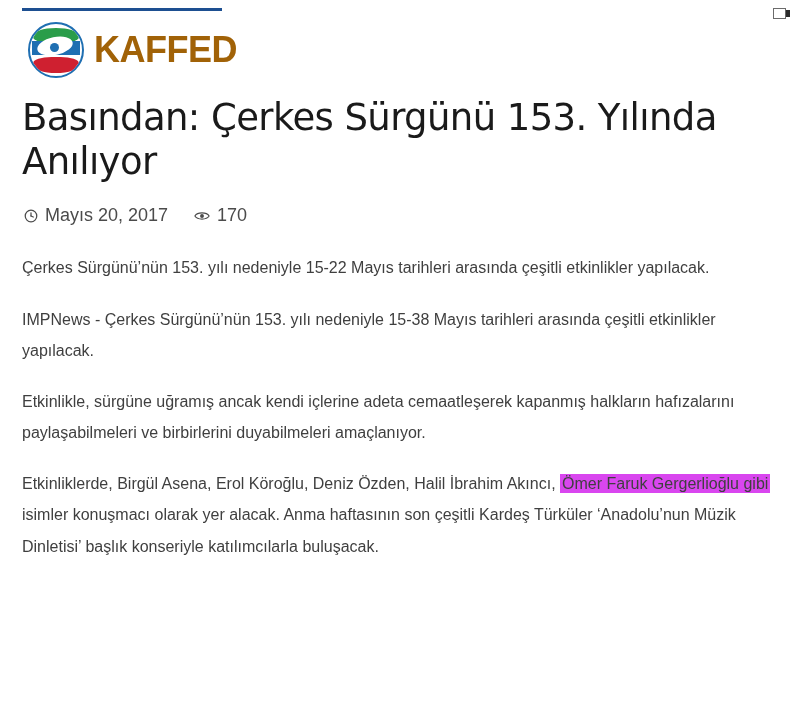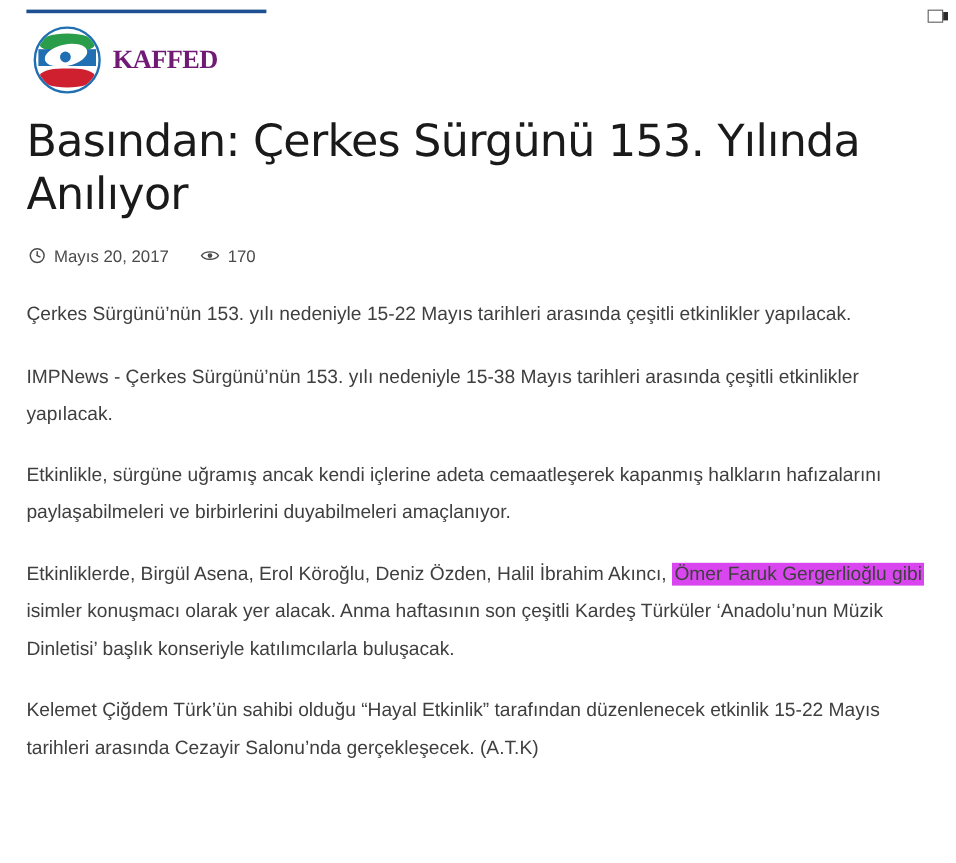--- a/index.html
+++ b/index.html
@@ -106,25 +106,25 @@
   .logo-mark .dot {
     position: absolute;
     top: 19px;
     left: 20px;
     width: 9px;
     height: 9px;
     border-radius: 50%;
     background: #1f6fb2;
   }
   .logo-text {
-    font-family: Liberation Serif, serif;
+    font-family: Liberation Sans, sans-serif;
     font-weight: bold;
-    font-size: 22px;
+    font-size: 36px;
     letter-spacing: -0.5px;
-    color: #701a75;
+    color: #a16207;
   }
 
   
   .article {
     position: absolute;
     top: 96px;
     left: 22px;
     width: 760px;
   }
   .article-title {
@@ -145,21 +145,21 @@
     margin: 0 0 26px 2px;
     font-size: 13px;
     color: #555555;
   }
   .meta-item {
     display: flex;
     align-items: center;
     gap: 7px;
   }
   .meta-item svg { display: block; }
-  .meta-text { font-size: 14px; color: #4b4b4b; }
+  .meta-text { font-size: 18px; color: #4b4b4b; }
 
   .body-copy p {
     font-size: 16px;
     line-height: 1.95;
     color: #3f3f3f;
     margin: 0 0 20px 0;
     max-width: 765px;
   }
   .hl {
     background: #e7a8e0;
@@ -210,15 +210,14 @@
       </span>
       <span class="meta-text">170</span>
     </div>
   </div>
 
   <div class="body-copy" id="body-copy">
       <p><span>Çerkes Sürgünü’nün 153. yılı nedeniyle 15-22 Mayıs tarihleri arasında çeşitli etkinlikler yapılacak.</span></p>
       <p><span>IMPNews - Çerkes Sürgünü’nün 153. yılı nedeniyle 15-38 Mayıs tarihleri arasında çeşitli etkinlikler yapılacak.</span></p>
       <p><span>Etkinlikle, sürgüne uğramış ancak kendi içlerine adeta cemaatleşerek kapanmış halkların hafızalarını paylaşabilmeleri ve birbirlerini duyabilmeleri amaçlanıyor.</span></p>
       <p><span>Etkinliklerde, Birgül Asena, Erol Köroğlu, Deniz Özden, Halil İbrahim Akıncı, </span><span class="hl" style="background: #d946ef;">Ömer Faruk Gergerlioğlu gibi</span><span> isimler konuşmacı olarak yer alacak. Anma haftasının son çeşitli Kardeş Türküler ‘Anadolu’nun Müzik Dinletisi’ başlık konseriyle katılımcılarla buluşacak.</span></p>
-      <p><span>Kelemet Çiğdem Türk’ün sahibi olduğu “Hayal Etkinlik” tarafından düzenlenecek etkinlik 15-22 Mayıs tarihleri arasında Cezayir Salonu’nda gerçekleşecek. (A.T.K)</span></p>
     </div>
 </div>
 
 </body></html>

